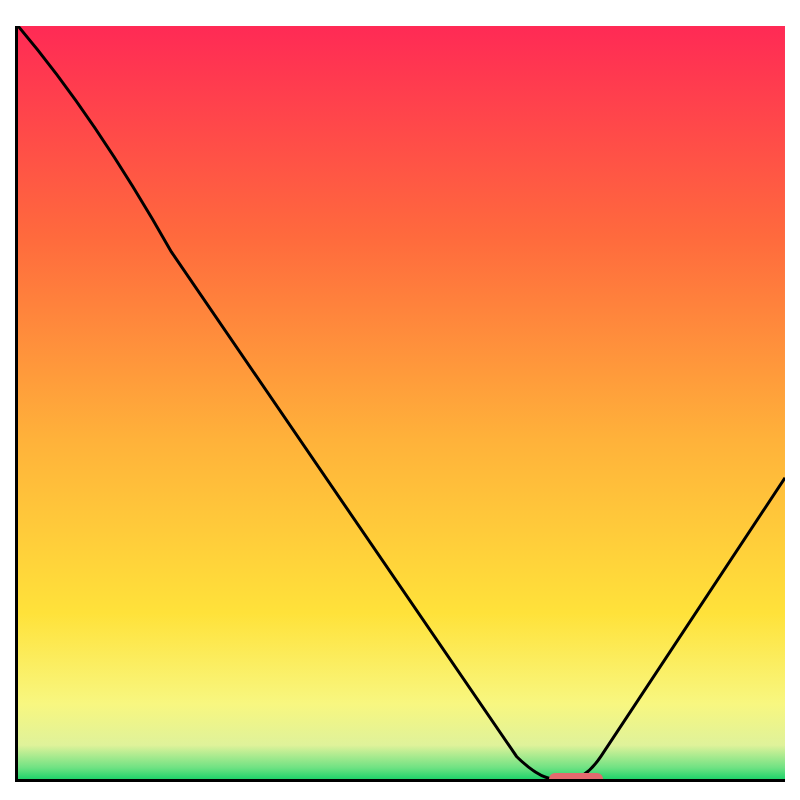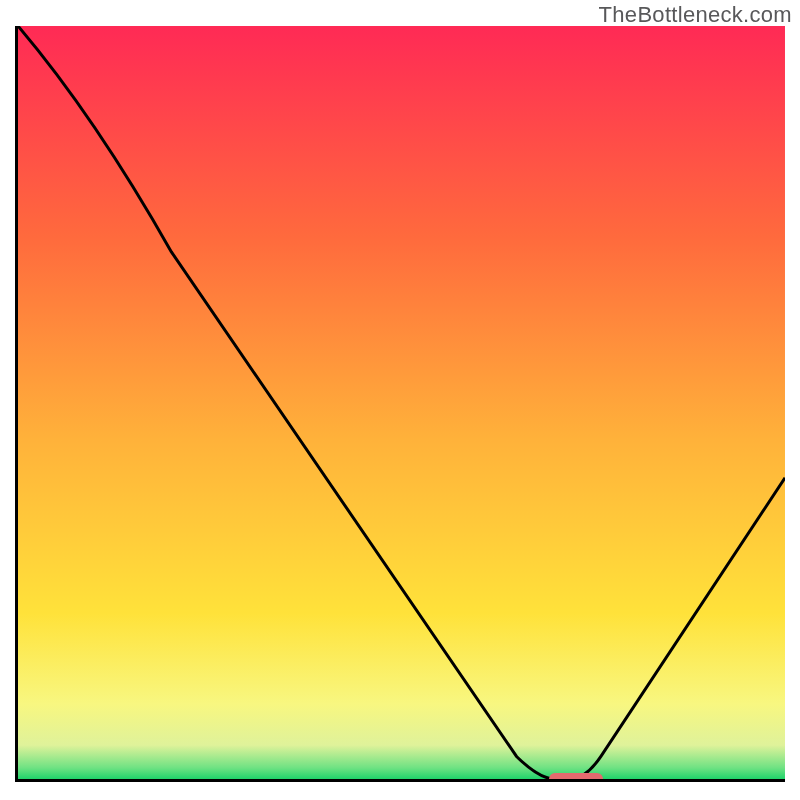--- a/index.html
+++ b/index.html
@@ -50,21 +50,20 @@
     height: 12px;
     border-radius: 6px;
     background: #e46a6e;
     z-index: 6;
   }
 </style>
 </head>
 <body>
 
 <div class="container">
-  <div class="watermark">TheBottleneck.com</div>
 
   <div class="plot-frame">
     <svg class="gradient-bg" viewBox="0 0 770 756" preserveAspectRatio="none">
       <defs>
         <linearGradient id="bg" x1="0" y1="0" x2="0" y2="1">
             <stop offset="0%" stop-color="#ff2a55"></stop>
             <stop offset="28.000000000000004%" stop-color="#ff6a3d"></stop>
             <stop offset="55.00000000000001%" stop-color="#ffb23a"></stop>
             <stop offset="78%" stop-color="#ffe23a"></stop>
             <stop offset="90%" stop-color="#f8f780"></stop>

